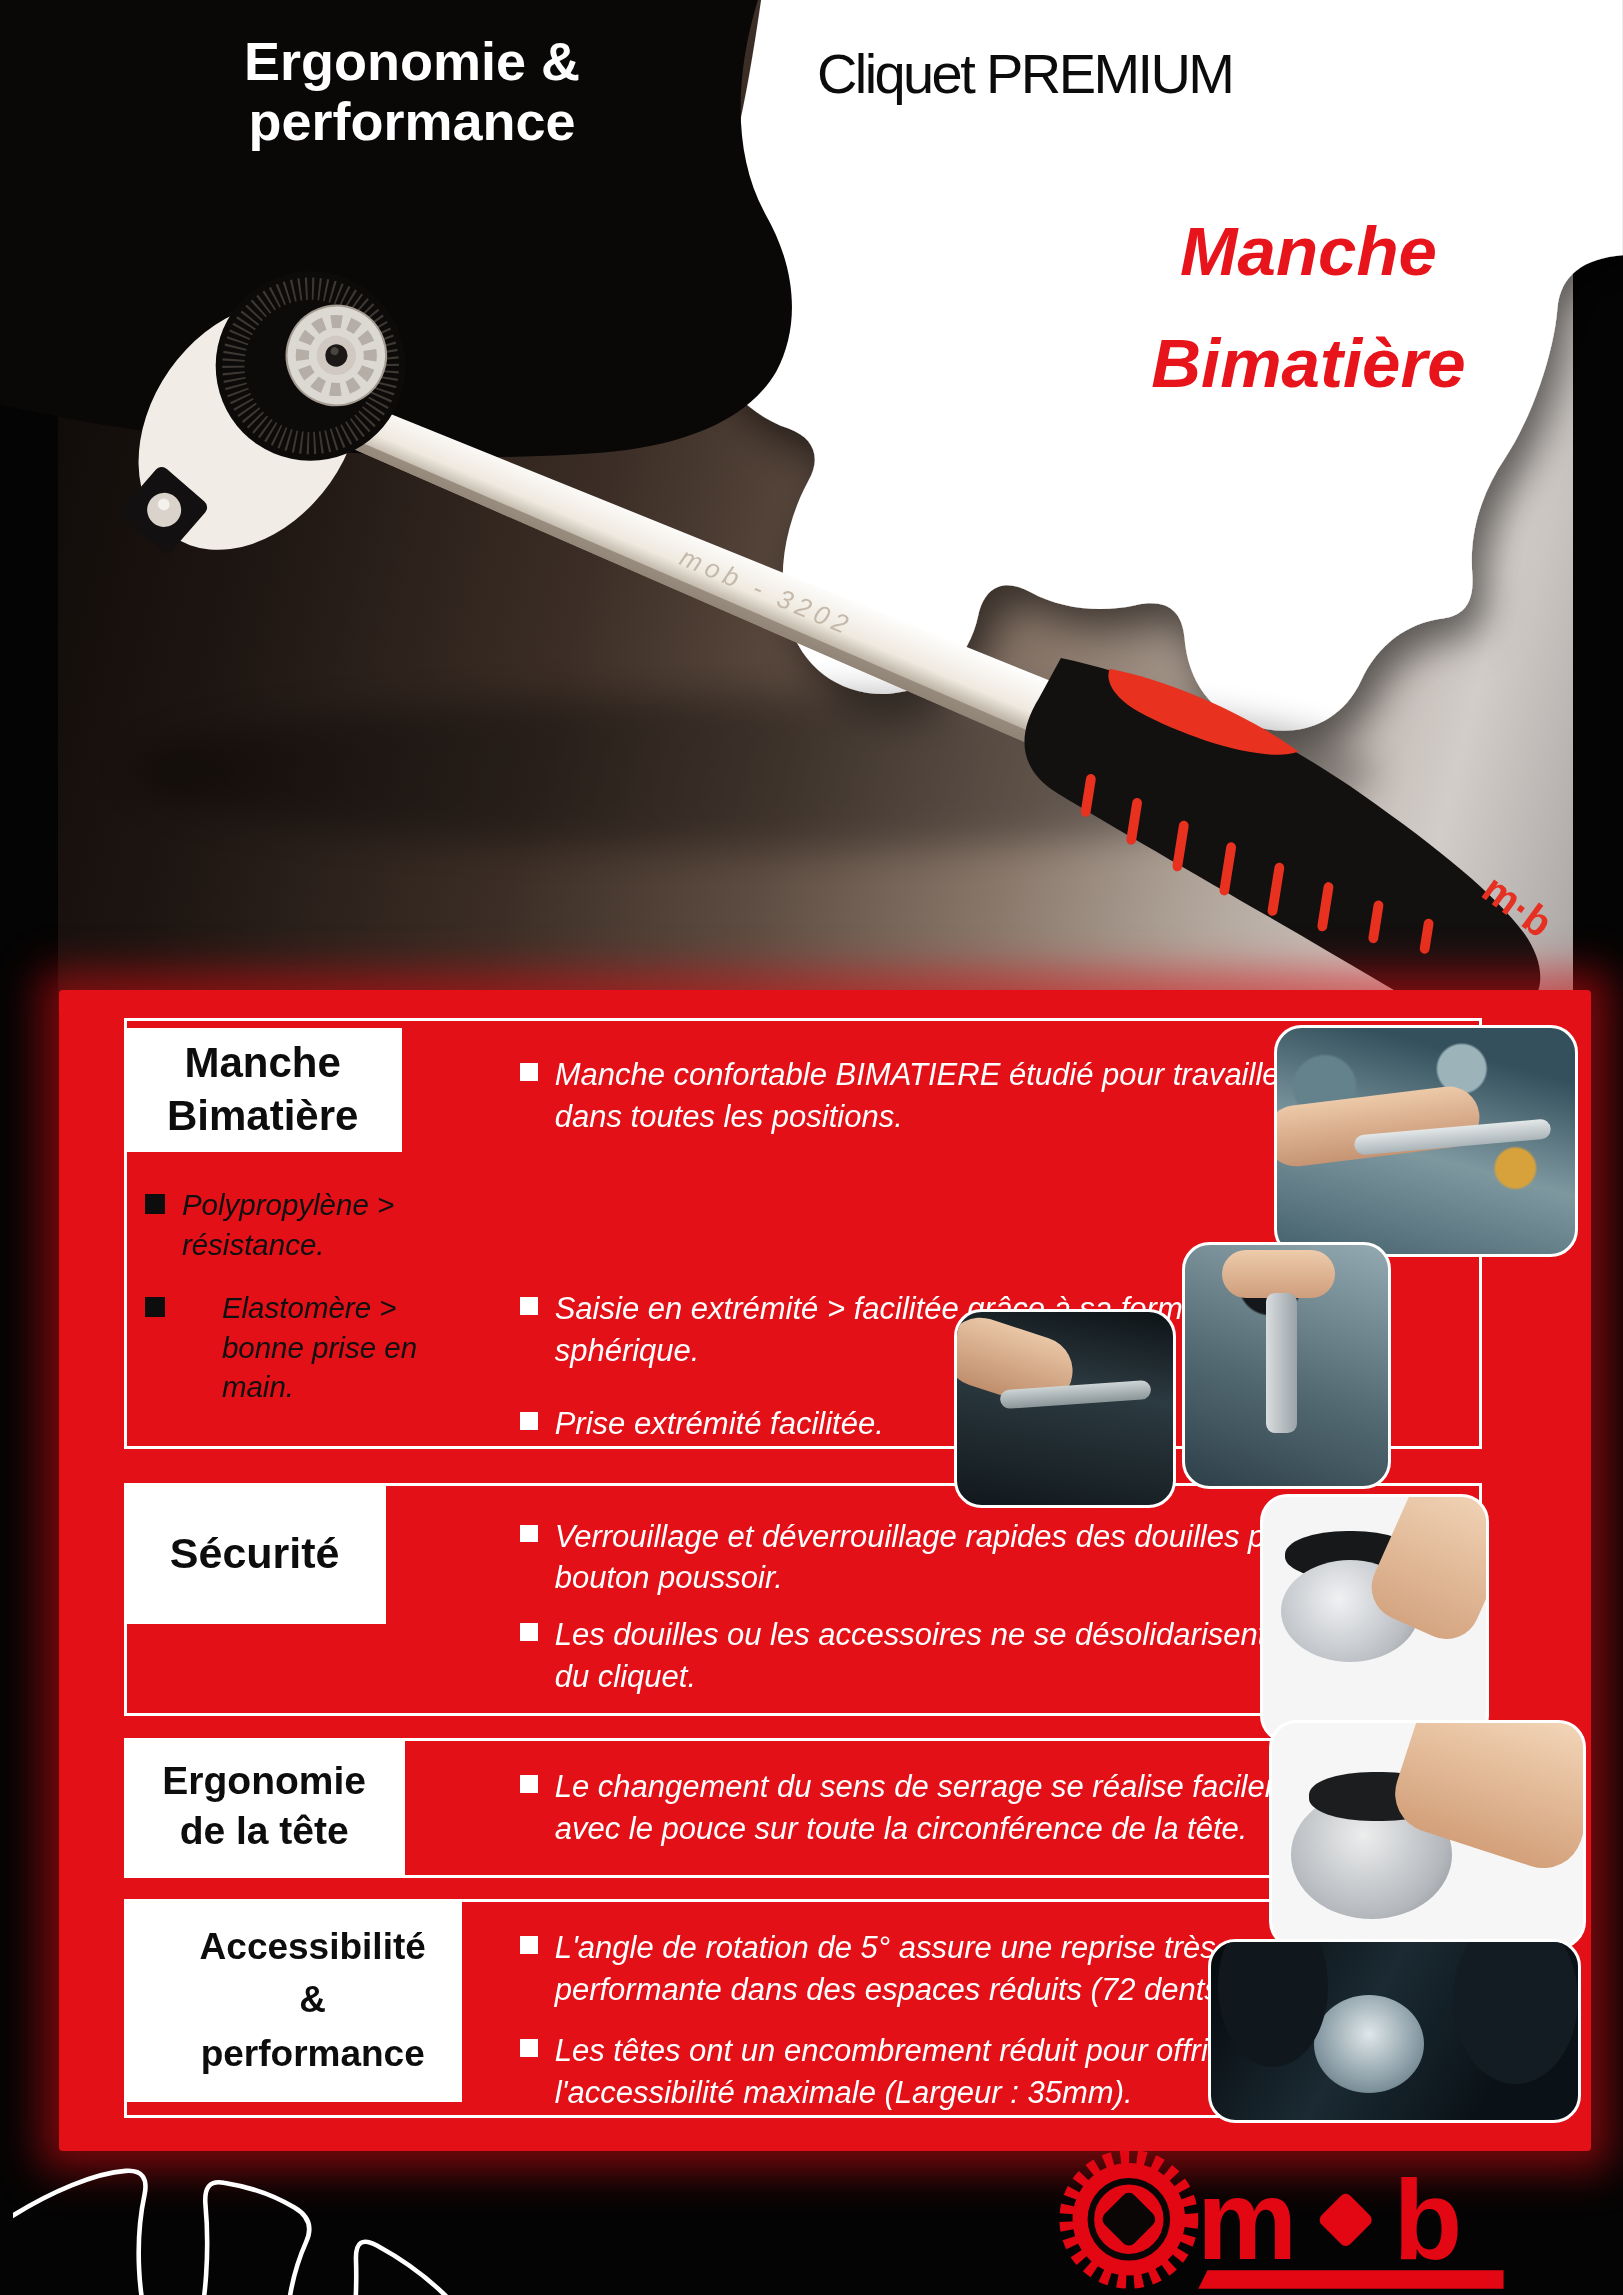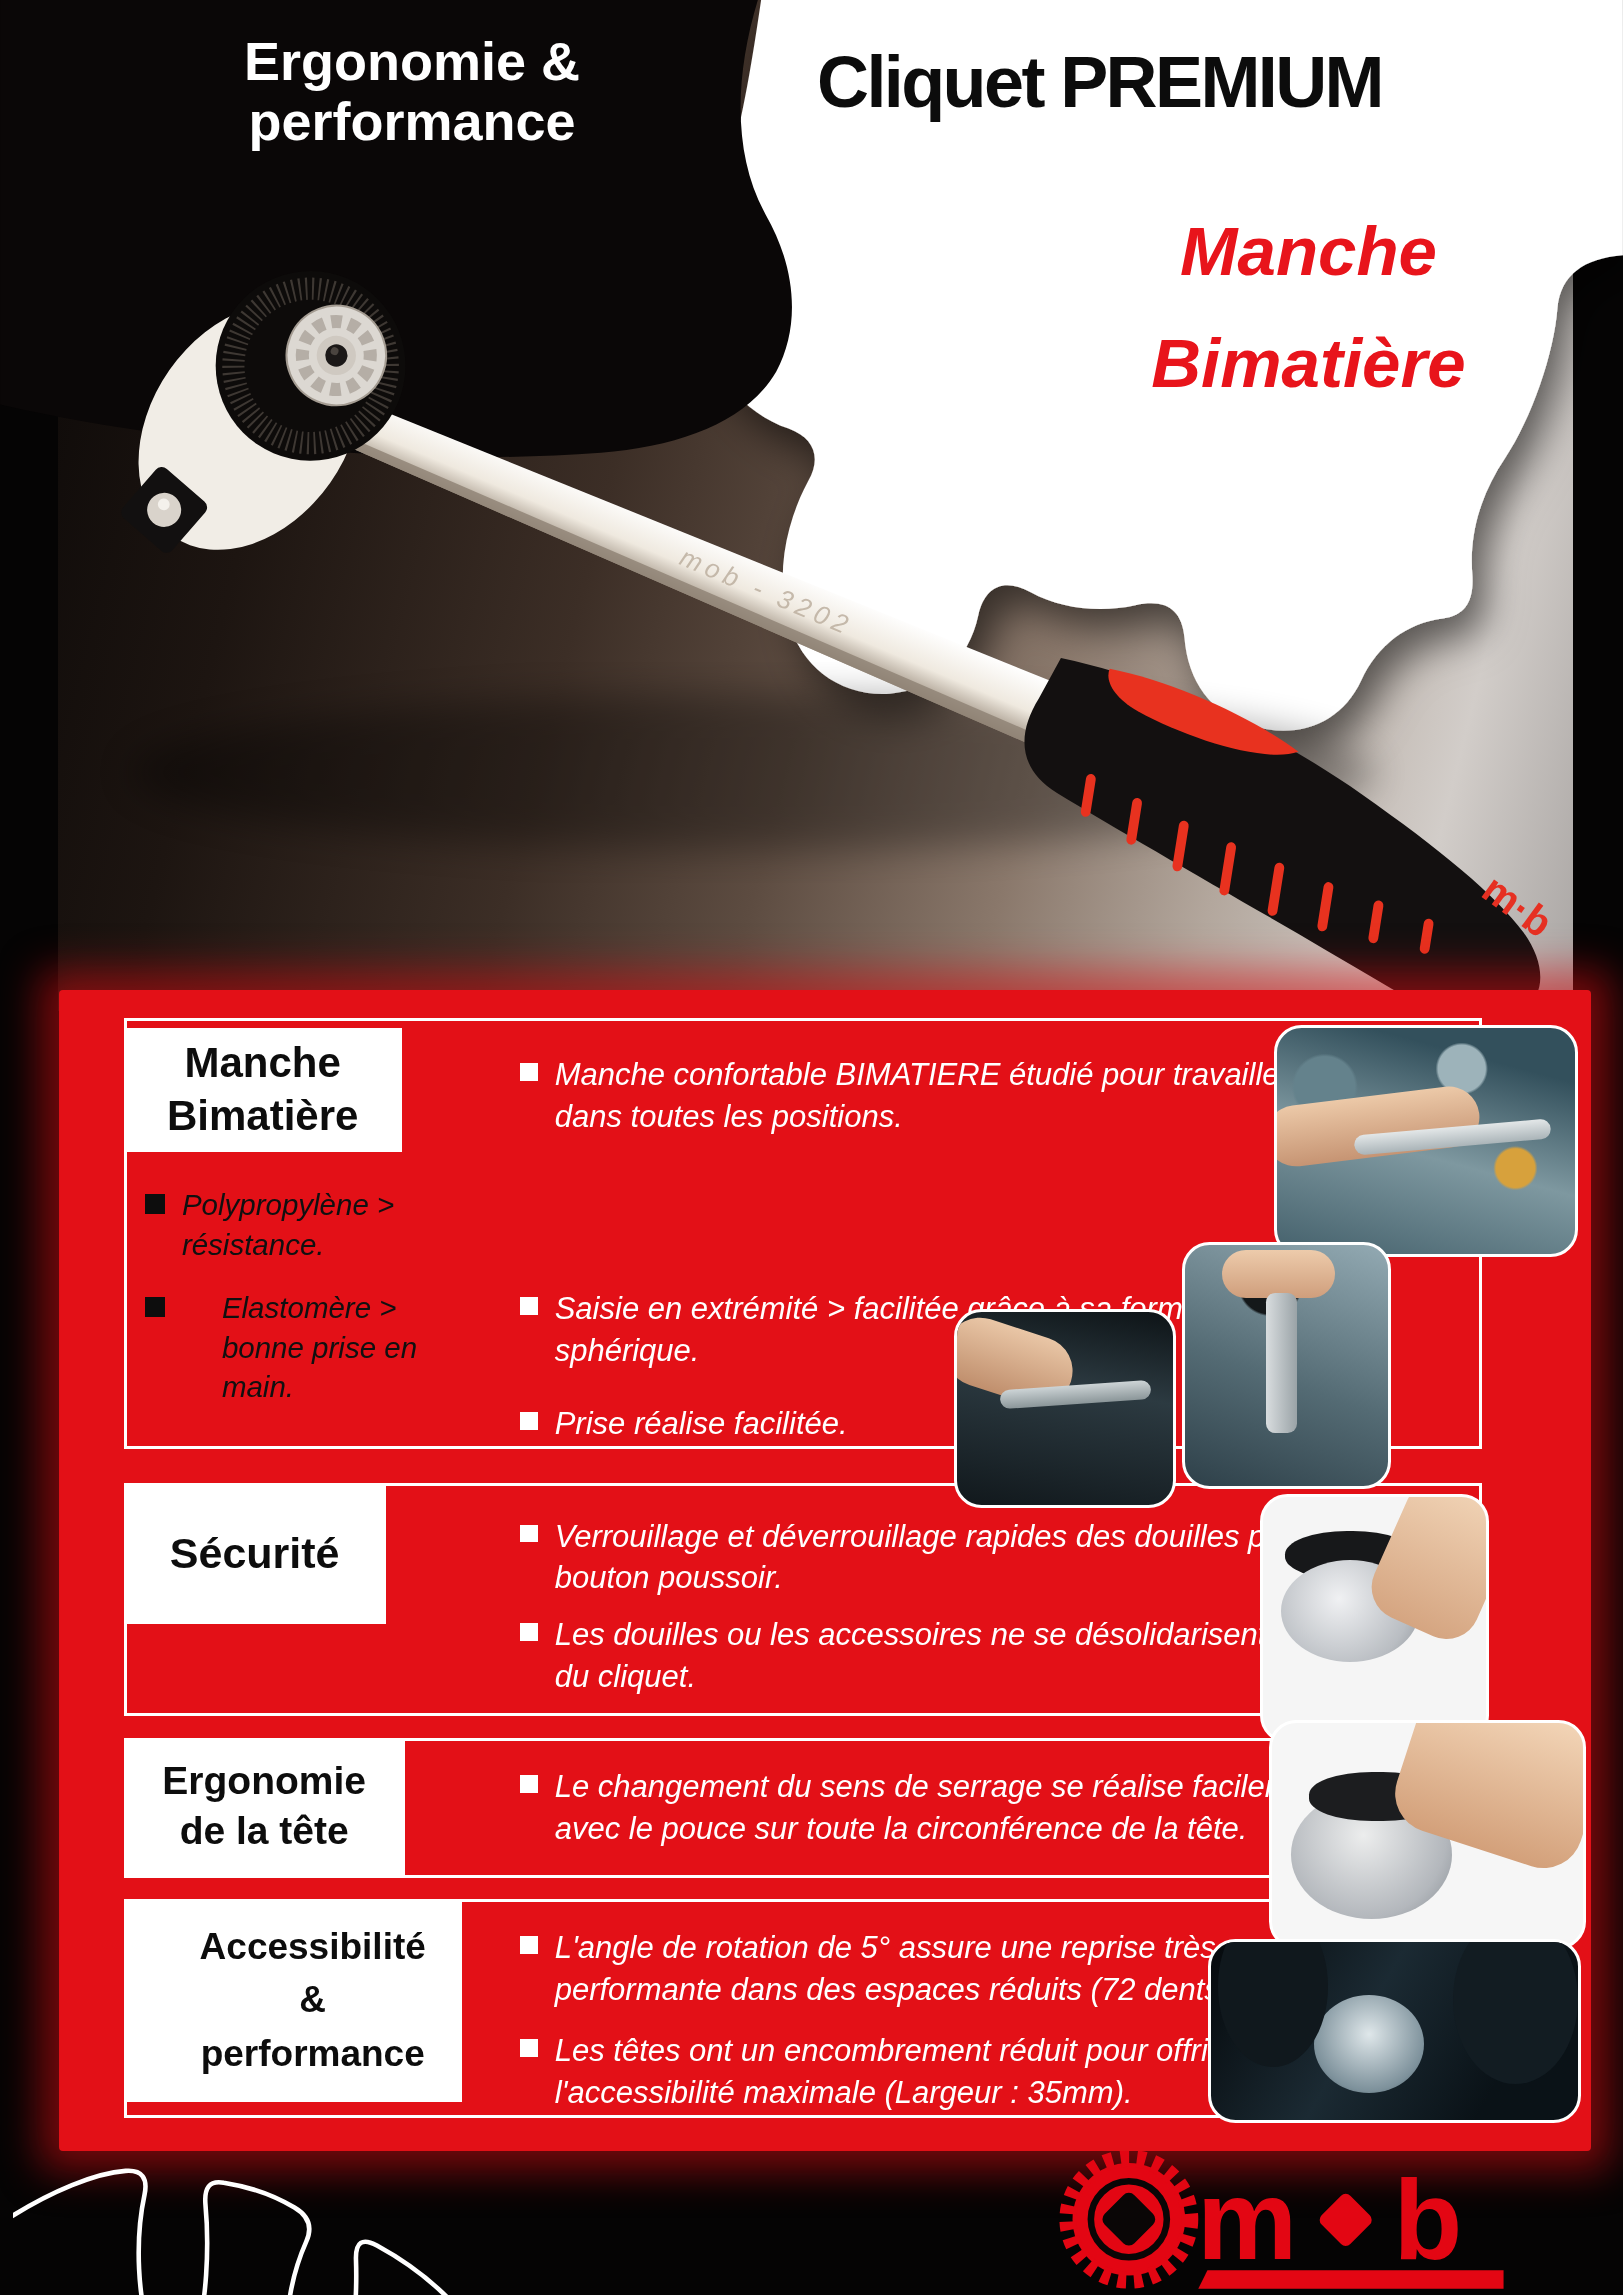--- a/index.html
+++ b/index.html
@@ -6,21 +6,21 @@
   body{width:1623px;height:2295px;background:#050404;font-family:"Liberation Sans",sans-serif;position:relative;overflow:hidden;}
   .abs{position:absolute;}
 
   
   #grad-band{left:58px;top:0;width:1515px;height:1011px;
     background:linear-gradient(104deg,#0b0807 0%,#1d1511 18%,#3c2e26 38%,#5d4c41 52%,#8a786b 66%,#b3a79d 78%,#d2cdc9 90%,#a9a5a3 100%);}
   #scene{left:0;top:0;width:1623px;height:1011px;}
 
   
   #badge{left:98px;top:31px;width:628px;color:#fff;font-weight:bold;font-size:54px;line-height:1.12;text-align:center;}
-  #main-title{left:817px;top:41px;width:792px;color:#0c0c0c;font-weight:bold;font-size:72px;letter-spacing:-2.6px;white-space:nowrap;}
+  #main-title{left:817px;top:41px;width:792px;color:#0c0c0c;font-weight:normal;font-size:56px;letter-spacing:-2.6px;white-space:nowrap;}
   #sub-title{left:1060px;top:196px;width:497px;text-align:center;color:#e8141b;font-weight:bold;font-style:italic;font-size:69px;line-height:1.62;}
 
   
   #red-panel{left:59px;top:990px;width:1532px;height:1161px;background:#e31017;border-radius:3.9px;
     box-shadow:0 0 39px 19.6px rgba(210,12,18,.55);}
   .section{position:absolute;left:65px;width:1352px;border:3.3px solid #fff;}
   #sec1{top:28px;height:425px;}
   #sec2{top:493px;height:227px;}
   #sec3{top:748px;height:134px;}
   #sec4{top:909px;height:213px;}
@@ -194,21 +194,21 @@
     <div class="bullet" style="left:393px;top:33px;width:831px;">
       <span class="sq"></span>
       <span style="width:772px;">Manche confortable BIMATIERE étudié pour travailler dans toutes les positions.</span>
     </div>
     <div class="bullet" style="left:393px;top:267px;width:831px;">
       <span class="sq"></span>
       <span style="width:720px;">Saisie en extrémité &gt; facilitée grâce à sa forme sphérique.</span>
     </div>
     <div class="bullet" style="left:393px;top:382px;width:831px;">
       <span class="sq"></span>
-      <span>Prise réalise facilitée.</span>
+      <span>Prise extrémité facilitée.</span>
     </div>
   </div>
 
   <div class="section" id="sec2">
     <div class="tbox" id="tbox2">
       <span>Sécurité</span>
     </div>
     <div class="bullet" style="left:393px;top:29.5px;width:871px;">
       <span class="sq"></span>
       <span style="width:812px;">Verrouillage et déverrouillage rapides des douilles par bouton poussoir.</span>

